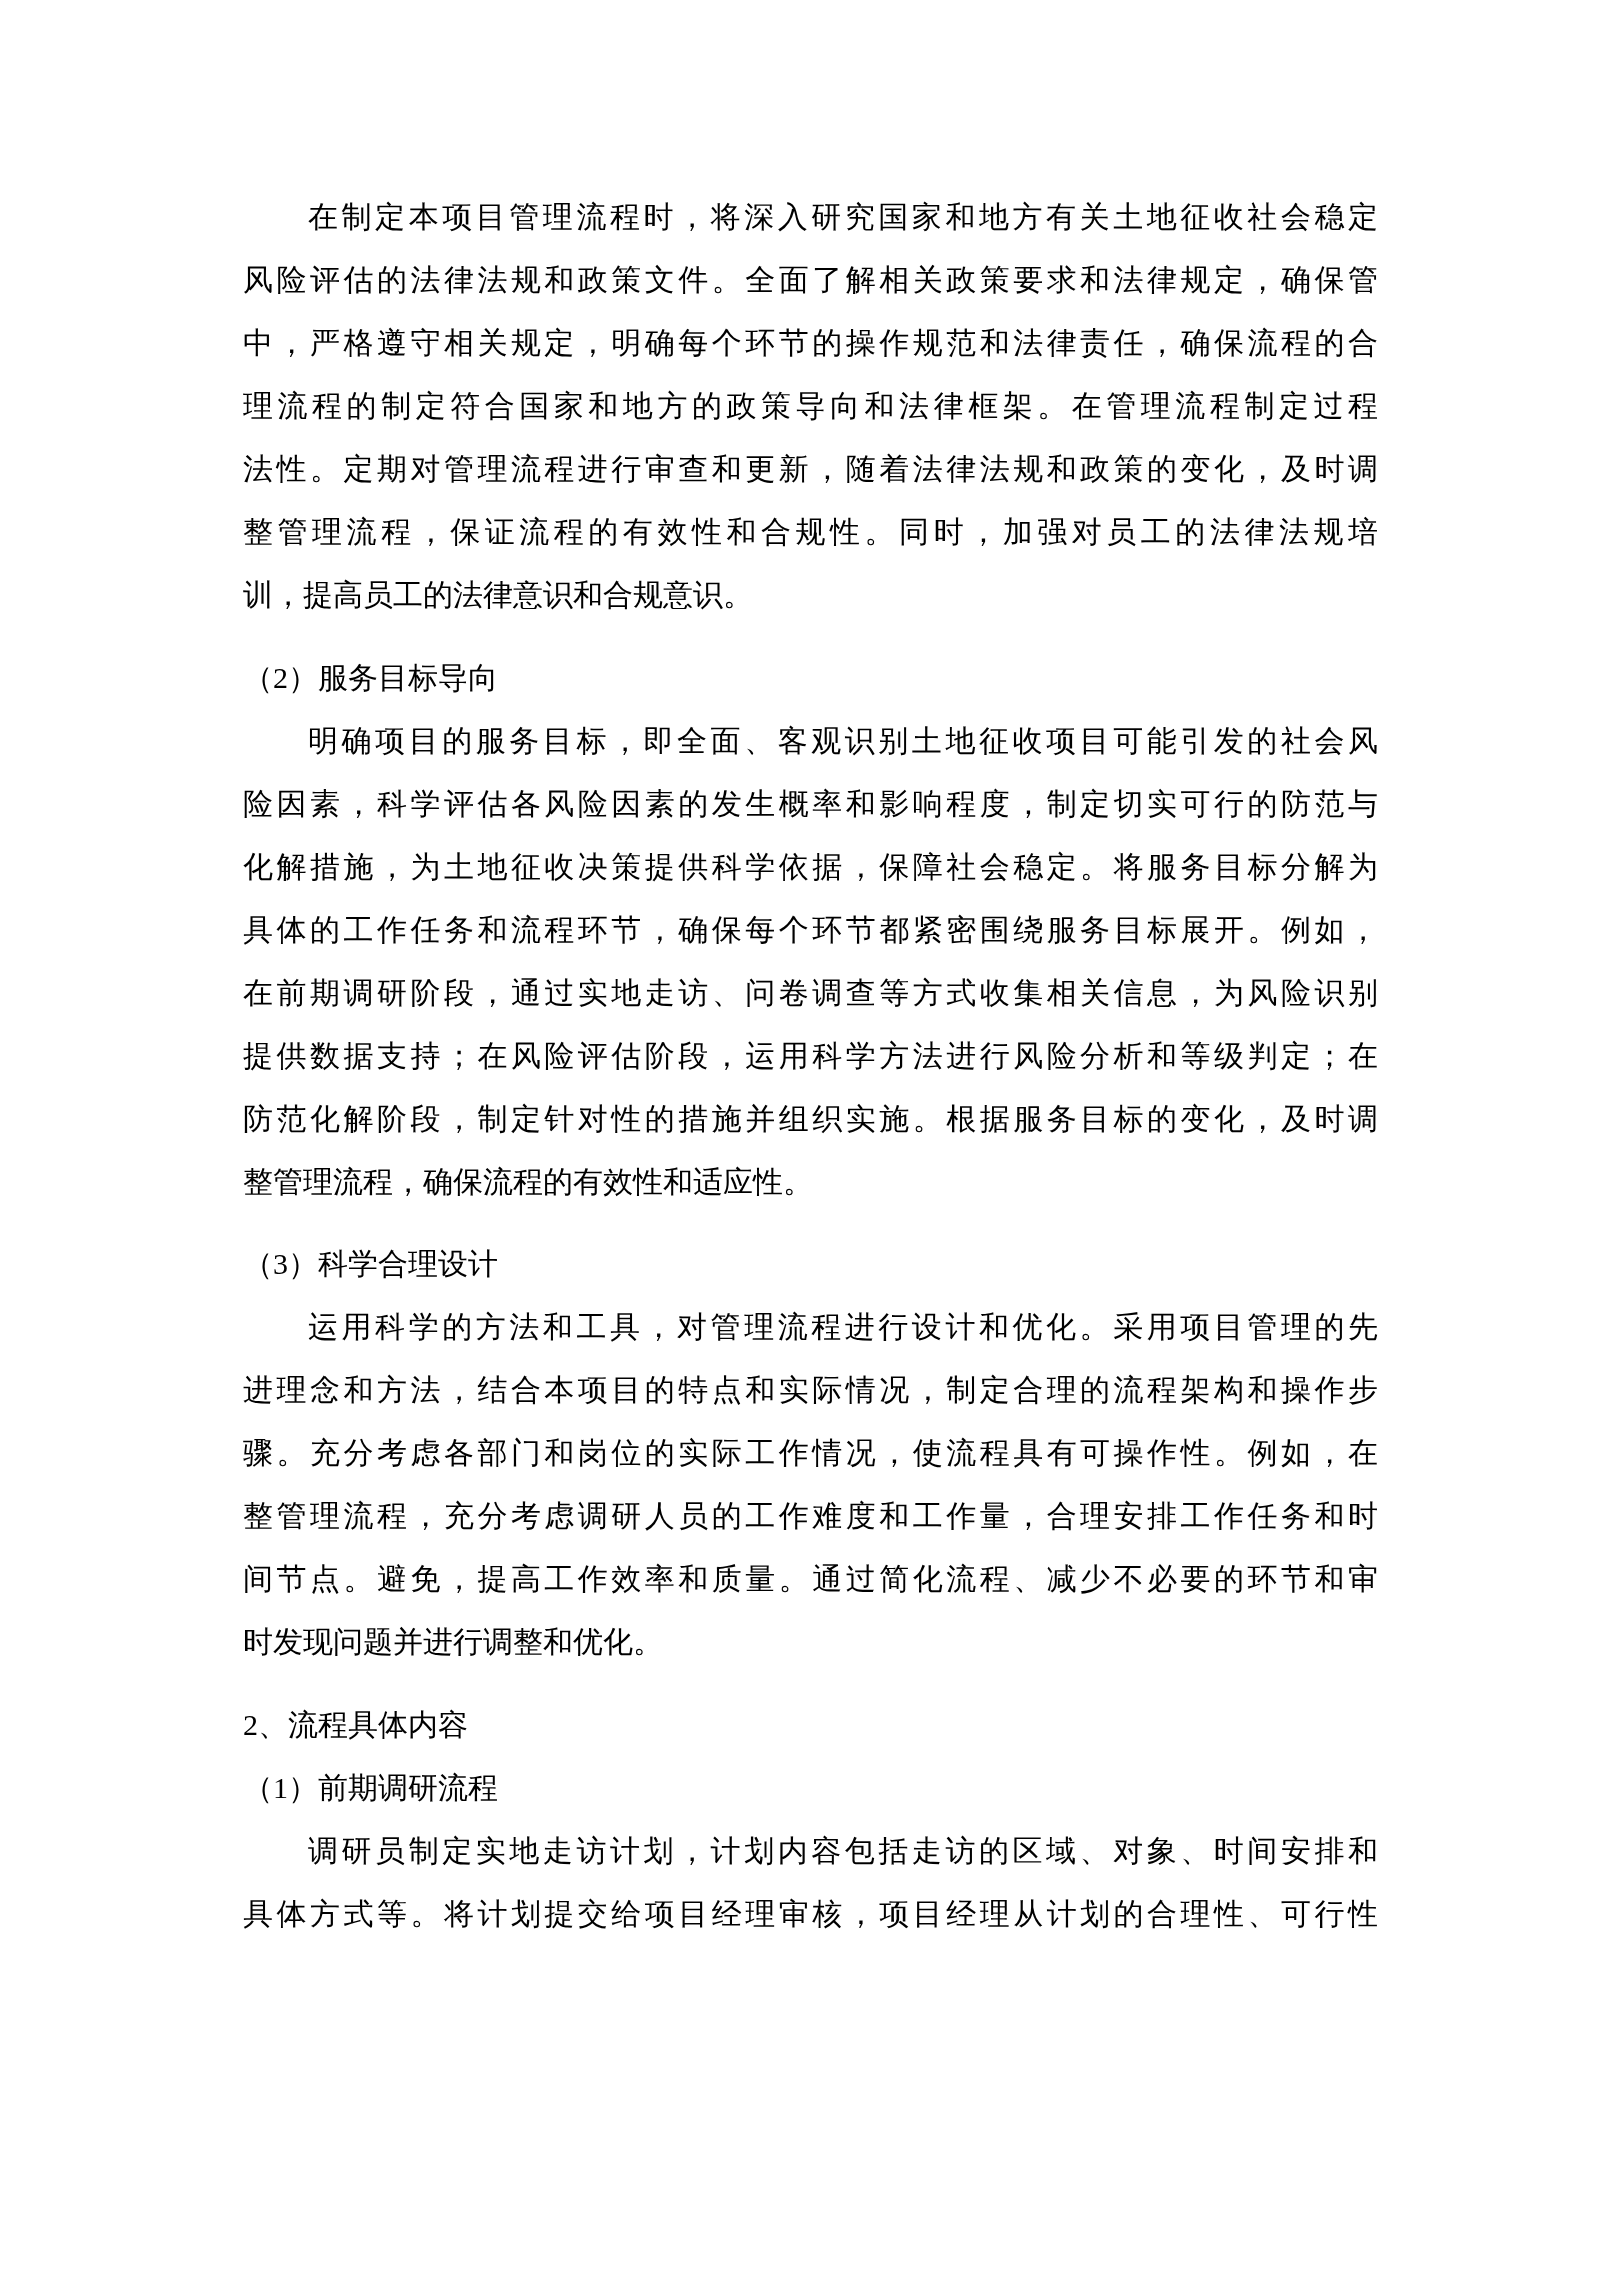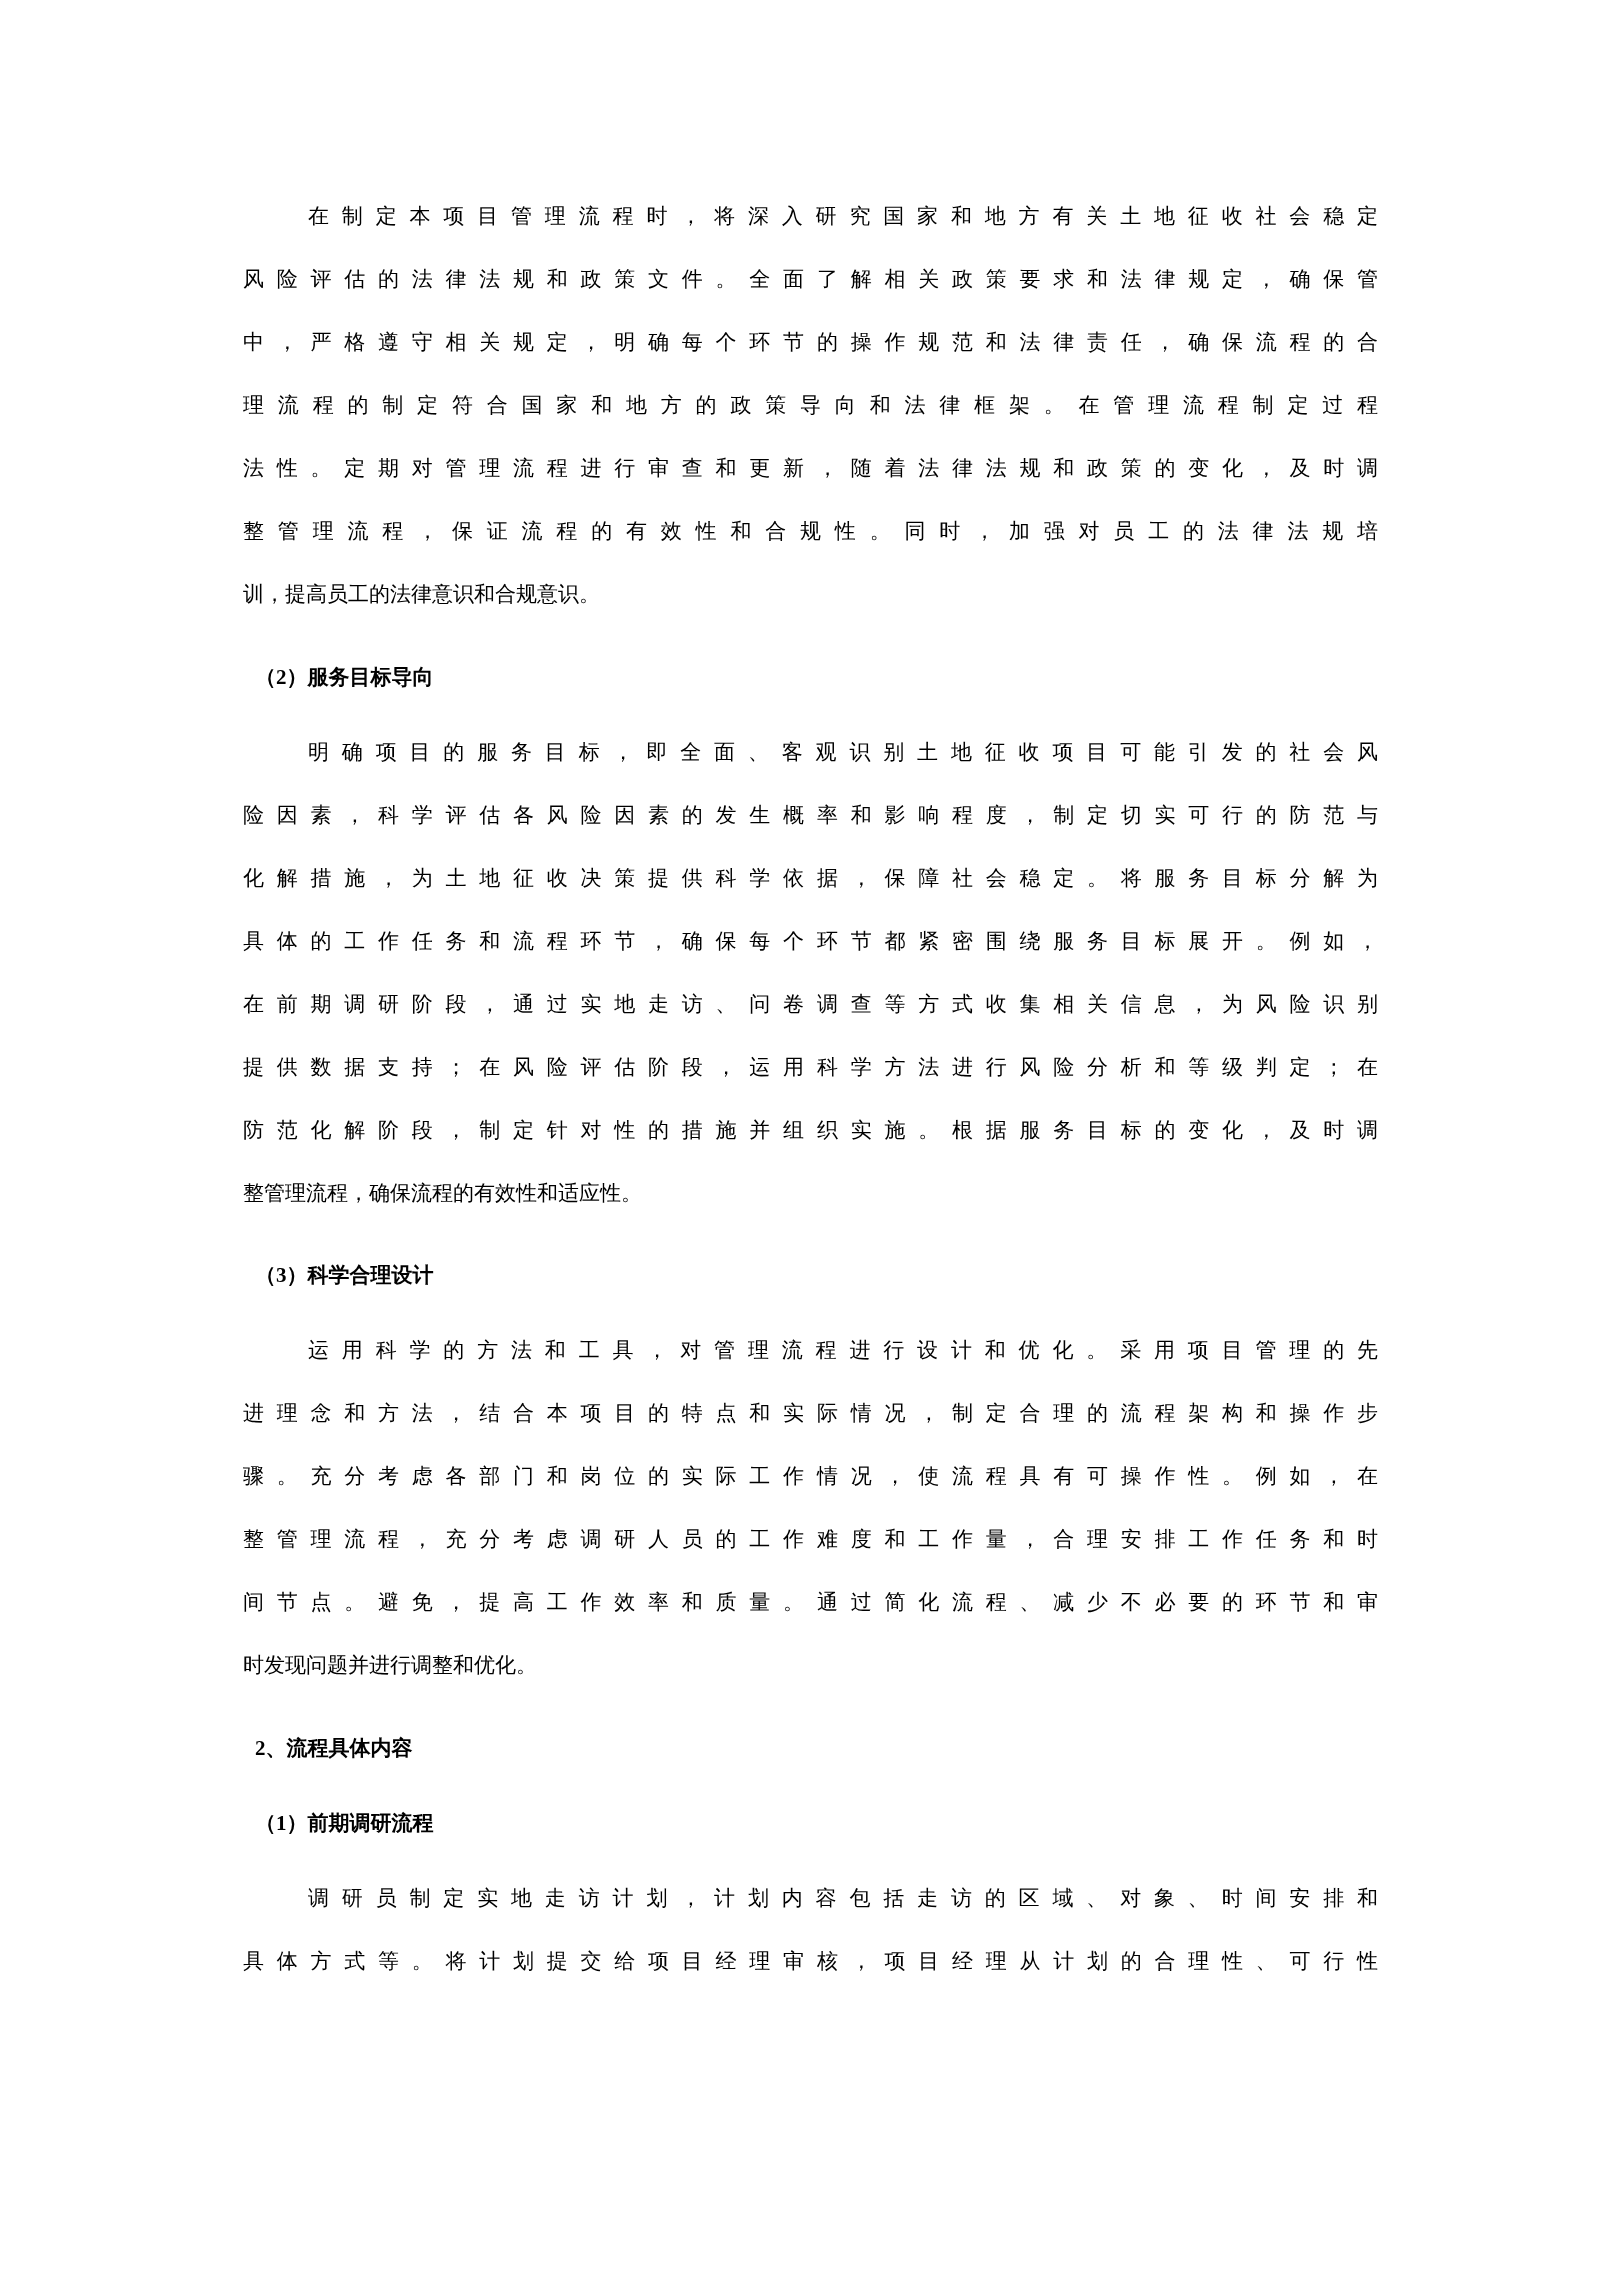--- a/index.html
+++ b/index.html
@@ -23,25 +23,24 @@
     width: 1135px;
   }
   .block {
     margin: 0;
     padding: 0;
   }
   .block-paragraph {
     margin: 0 0 19.6px 0;
   }
   .block-heading {
-    margin: 12px;
-    font-weight: bold;
+    margin: 0;
   }
   .line {
-    font-size: 21px;
+    font-size: 30px;
     line-height: 63px;
     height: 63px;
     overflow: hidden;
     text-align: justify;
     text-align-last: justify;
     letter-spacing: 0;
   }
   .line.first {
     text-indent: 65px;
   }

